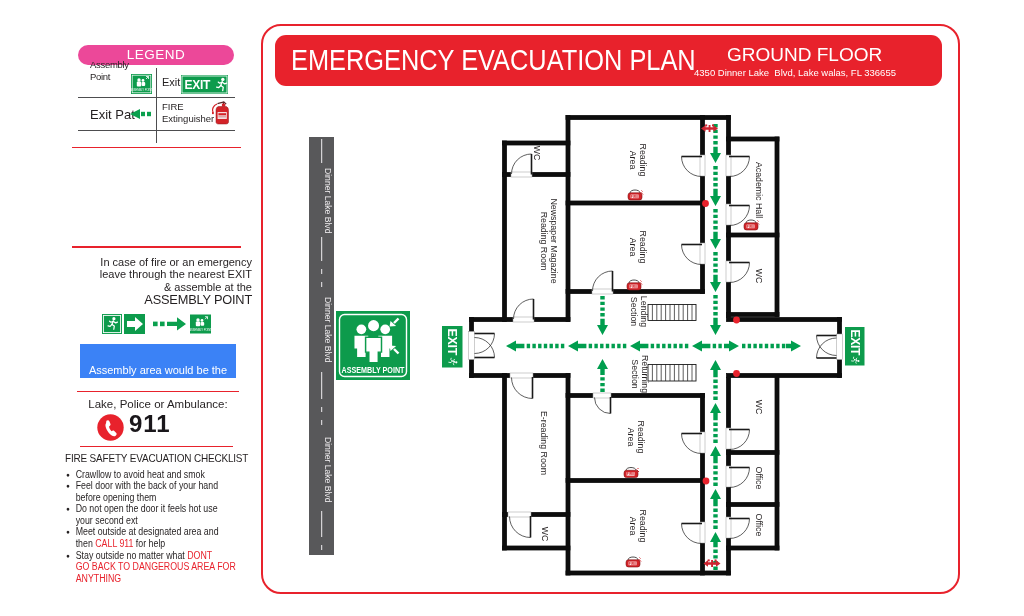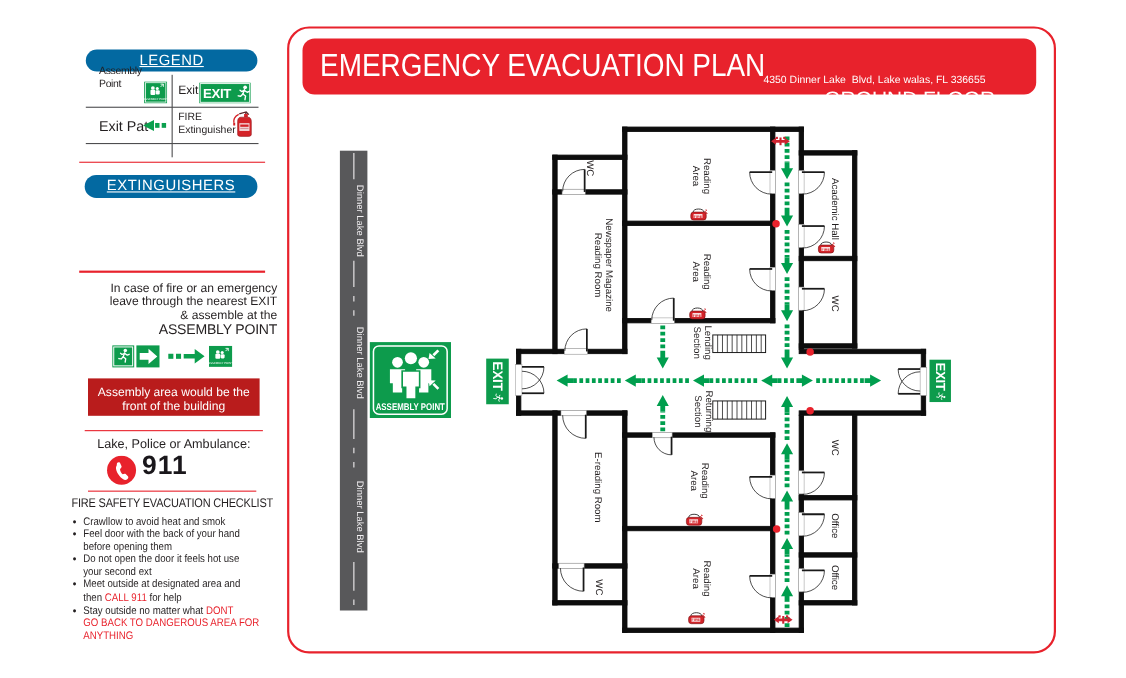--- a/index.html
+++ b/index.html
@@ -1,22 +1,22 @@
 <!DOCTYPE html>
 <html><head>
 <meta charset="utf-8">
 <style>
   html,body{margin:0;padding:0;}
   body{width:1024px;height:616px;position:relative;background:#ffffff;
        font-family:"Liberation Sans", sans-serif; -webkit-font-smoothing:antialiased;}
   .abs{position:absolute;}
   .red{color:#e8222c;}
   #sidebar{position:absolute;left:0;top:0;width:260px;height:616px;}
-  .pill{position:absolute;background:#0369a1;color:#fff;border-radius:11px;
-        text-align:center;font-size:13.5px;letter-spacing:0.5px;text-decoration:underline;}
+  .pill{position:absolute;background:#ec4899;color:#fff;border-radius:11px;
+        text-align:center;font-size:13.5px;letter-spacing:0.5px;}
   .legline{position:absolute;background:#4d4d4f;}
   .redline{position:absolute;background:#e8222c;}
   .ckl{font-size:10px;line-height:11.6px;color:#231f20;}
   .ckl > div{padding-left:11px;}
   .blt{display:inline-block;margin-left:-11px;width:11px;font-size:7px;vertical-align:1px;}
 </style>
 </head>
 <body>
 
 <div id="sidebar">
@@ -69,21 +69,20 @@
     <path d="M13.2 1 L13.8 3.6" stroke="#58272a" stroke-width="1.2"></path>
     <rect x="11.9" y="2.6" width="3.4" height="3" fill="#d42328"></rect>
     <path d="M9 5.5 C6.5 5.5 6 8 6 9.5 L6 21 C6 22.3 7 23 8.5 23 L16 23 C17.5 23 18.5 22.3 18.5 21 L18.5 9.5 C18.5 8 18 5.5 15.5 5.5 Z" fill="#d42328" stroke="#8e181d" stroke-width="0.5"></path>
     <rect x="7.6" y="11" width="9.2" height="7" fill="#f4dfe0"></rect>
     <rect x="8.4" y="12.2" width="7.6" height="2.1" fill="#d42328"></rect>
     <rect x="8.4" y="15.2" width="7.6" height="1.2" fill="#d4999c"></rect>
   </svg>
 
   <div class="redline" style="left:72px;top:147px;width:169px;height:1.4px;"></div>
 
-  <div class="pill" style="left:77px;top:159px;width:157px;height:20.5px;line-height:20.5px;">EXTINGUISHERS</div>
 
 
   <div class="redline" style="left:72px;top:246px;width:169px;height:2.4px;"></div>
 
   <div class="abs" style="left:60px;top:256px;width:192px;text-align:right;font-size:11px;line-height:12.3px;color:#231f20;">
     In case of fire or an emergency<br>leave through the nearest EXIT<br>&amp; assemble at the<br>
     <span style="font-size:12.8px;line-height:14.5px;letter-spacing:-0.2px;">ASSEMBLY POINT</span>
   </div>
 
   <svg class="abs" style="left:102px;top:313px;" width="112" height="22" viewBox="0 0 112 22">
@@ -106,22 +105,22 @@
       <rect x="0" y="0" width="21" height="19" fill="#0d9b4c"></rect>
       <circle cx="8" cy="5.5" r="1.7" fill="#fff"></circle>
         <circle cx="12" cy="5.9" r="1.4" fill="#fff"></circle>
       <rect x="5.8" y="7.1" width="4.4" height="4.6" rx="1" fill="#fff"></rect>
       <rect x="10.6" y="7.5" width="3.6" height="3.8" rx="1" fill="#fff"></rect>
       <path d="M17.5 2.2 l-2.5 2.5 M15 2.2 h2.5 v2.5" stroke="#fff" stroke-width="0.8" fill="none"></path>
       <text x="10.5" y="16.4" font-size="2.6" fill="#fff" text-anchor="middle" font-family="Liberation Sans">ASSEMBLY POINT</text>
     </g>
   </svg>
 
-  <div class="abs" style="left:80px;top:344px;width:156px;height:34px;background:#b91c1c;color:#fff;
-       text-align:center;font-size:11px;line-height:12.5px;padding-top:7px;box-sizing:border-box;">
+  <div class="abs" style="left:80px;top:344px;width:156px;height:34px;background:#3b82f6;color:#fff;
+       text-align:center;font-size:11px;line-height:12.5px;padding-top:20px;box-sizing:border-box;">
     Assembly area would be the<br>front of the building</div>
 
   <div class="redline" style="left:77px;top:390.5px;width:162px;height:1.2px;"></div>
 
   <div class="abs" style="left:60px;top:398px;width:196px;text-align:center;font-size:11.5px;color:#231f20;">Lake, Police or Ambulance:</div>
 
   <svg class="abs" style="left:97px;top:414px;" width="27" height="27" viewBox="0 0 27 27">
     <circle cx="13.5" cy="13.5" r="13.2" fill="#e8222c"></circle>
     <path d="M8.5 7.5 c1 -1 2.5 -1 3 0 l1.5 2.5 c0.5 1 -0.5 2 -1 2.5 c0 1.5 1.5 3.5 3 4.5 c0.8 -0.5 1.8 -1.2 2.7 -0.6 l2.3 1.8 c0.9 0.8 0.6 2.2 -0.5 3 c-1.5 1.2 -4.5 0.3 -7.5 -2.7 c-3 -3 -4.6 -6.8 -3.5 -8.5 Z" fill="#fff" transform="rotate(8 13.5 13.5)"></path>
   </svg>
@@ -140,21 +139,21 @@
     <div><span class="blt">●</span>Stay outside no matter what <span class="red">DONT<br>GO BACK TO DANGEROUS AREA FOR<br>ANYTHING</span></div>
   </div>
 </div>
 
 <div class="abs" style="left:261px;top:24px;width:695px;height:566px;border:2px solid #e8222c;border-radius:20px;"></div>
 
 <div class="abs" style="left:275px;top:35px;width:667px;height:51px;background:#e8222c;border-radius:11px;"></div>
 
 <div class="abs" style="left:291px;top:44px;font-size:29px;color:#fff;transform:scaleX(0.875);transform-origin:left top;white-space:nowrap;">EMERGENCY EVACUATION PLAN</div>
 
-<div class="abs" style="left:727px;top:44px;width:200px;text-align:center;font-size:19px;color:#fff;margin-top:36px;">GROUND FLOOR</div>
+<div class="abs" style="left:727px;top:44px;width:200px;text-align:left;font-size:19px;color:#fff;">GROUND FLOOR</div>
 
 <div class="abs" style="left:680px;top:67px;width:230px;text-align:center;font-size:9.5px;color:#fff;">4350 Dinner Lake&nbsp; Blvd, Lake walas, FL 336655</div>
 
 <div class="abs" style="left:309px;top:137px;width:25px;height:418px;background:#58585a;"></div>
 
 <svg class="abs" style="left:309px;top:137px;" width="25" height="418" viewBox="0 0 25 418">
   <g fill="#f0eef0" font-family="Liberation Sans" font-size="8.6px">
     <line x1="12.7" y1="2" x2="12.7" y2="26" stroke="#f0eef0" stroke-width="1"></line>
     <text transform="translate(15.5,31) rotate(90)">Dinner Lake Blvd</text>
     <line x1="12.7" y1="100" x2="12.7" y2="124" stroke="#f0eef0" stroke-width="1"></line>

